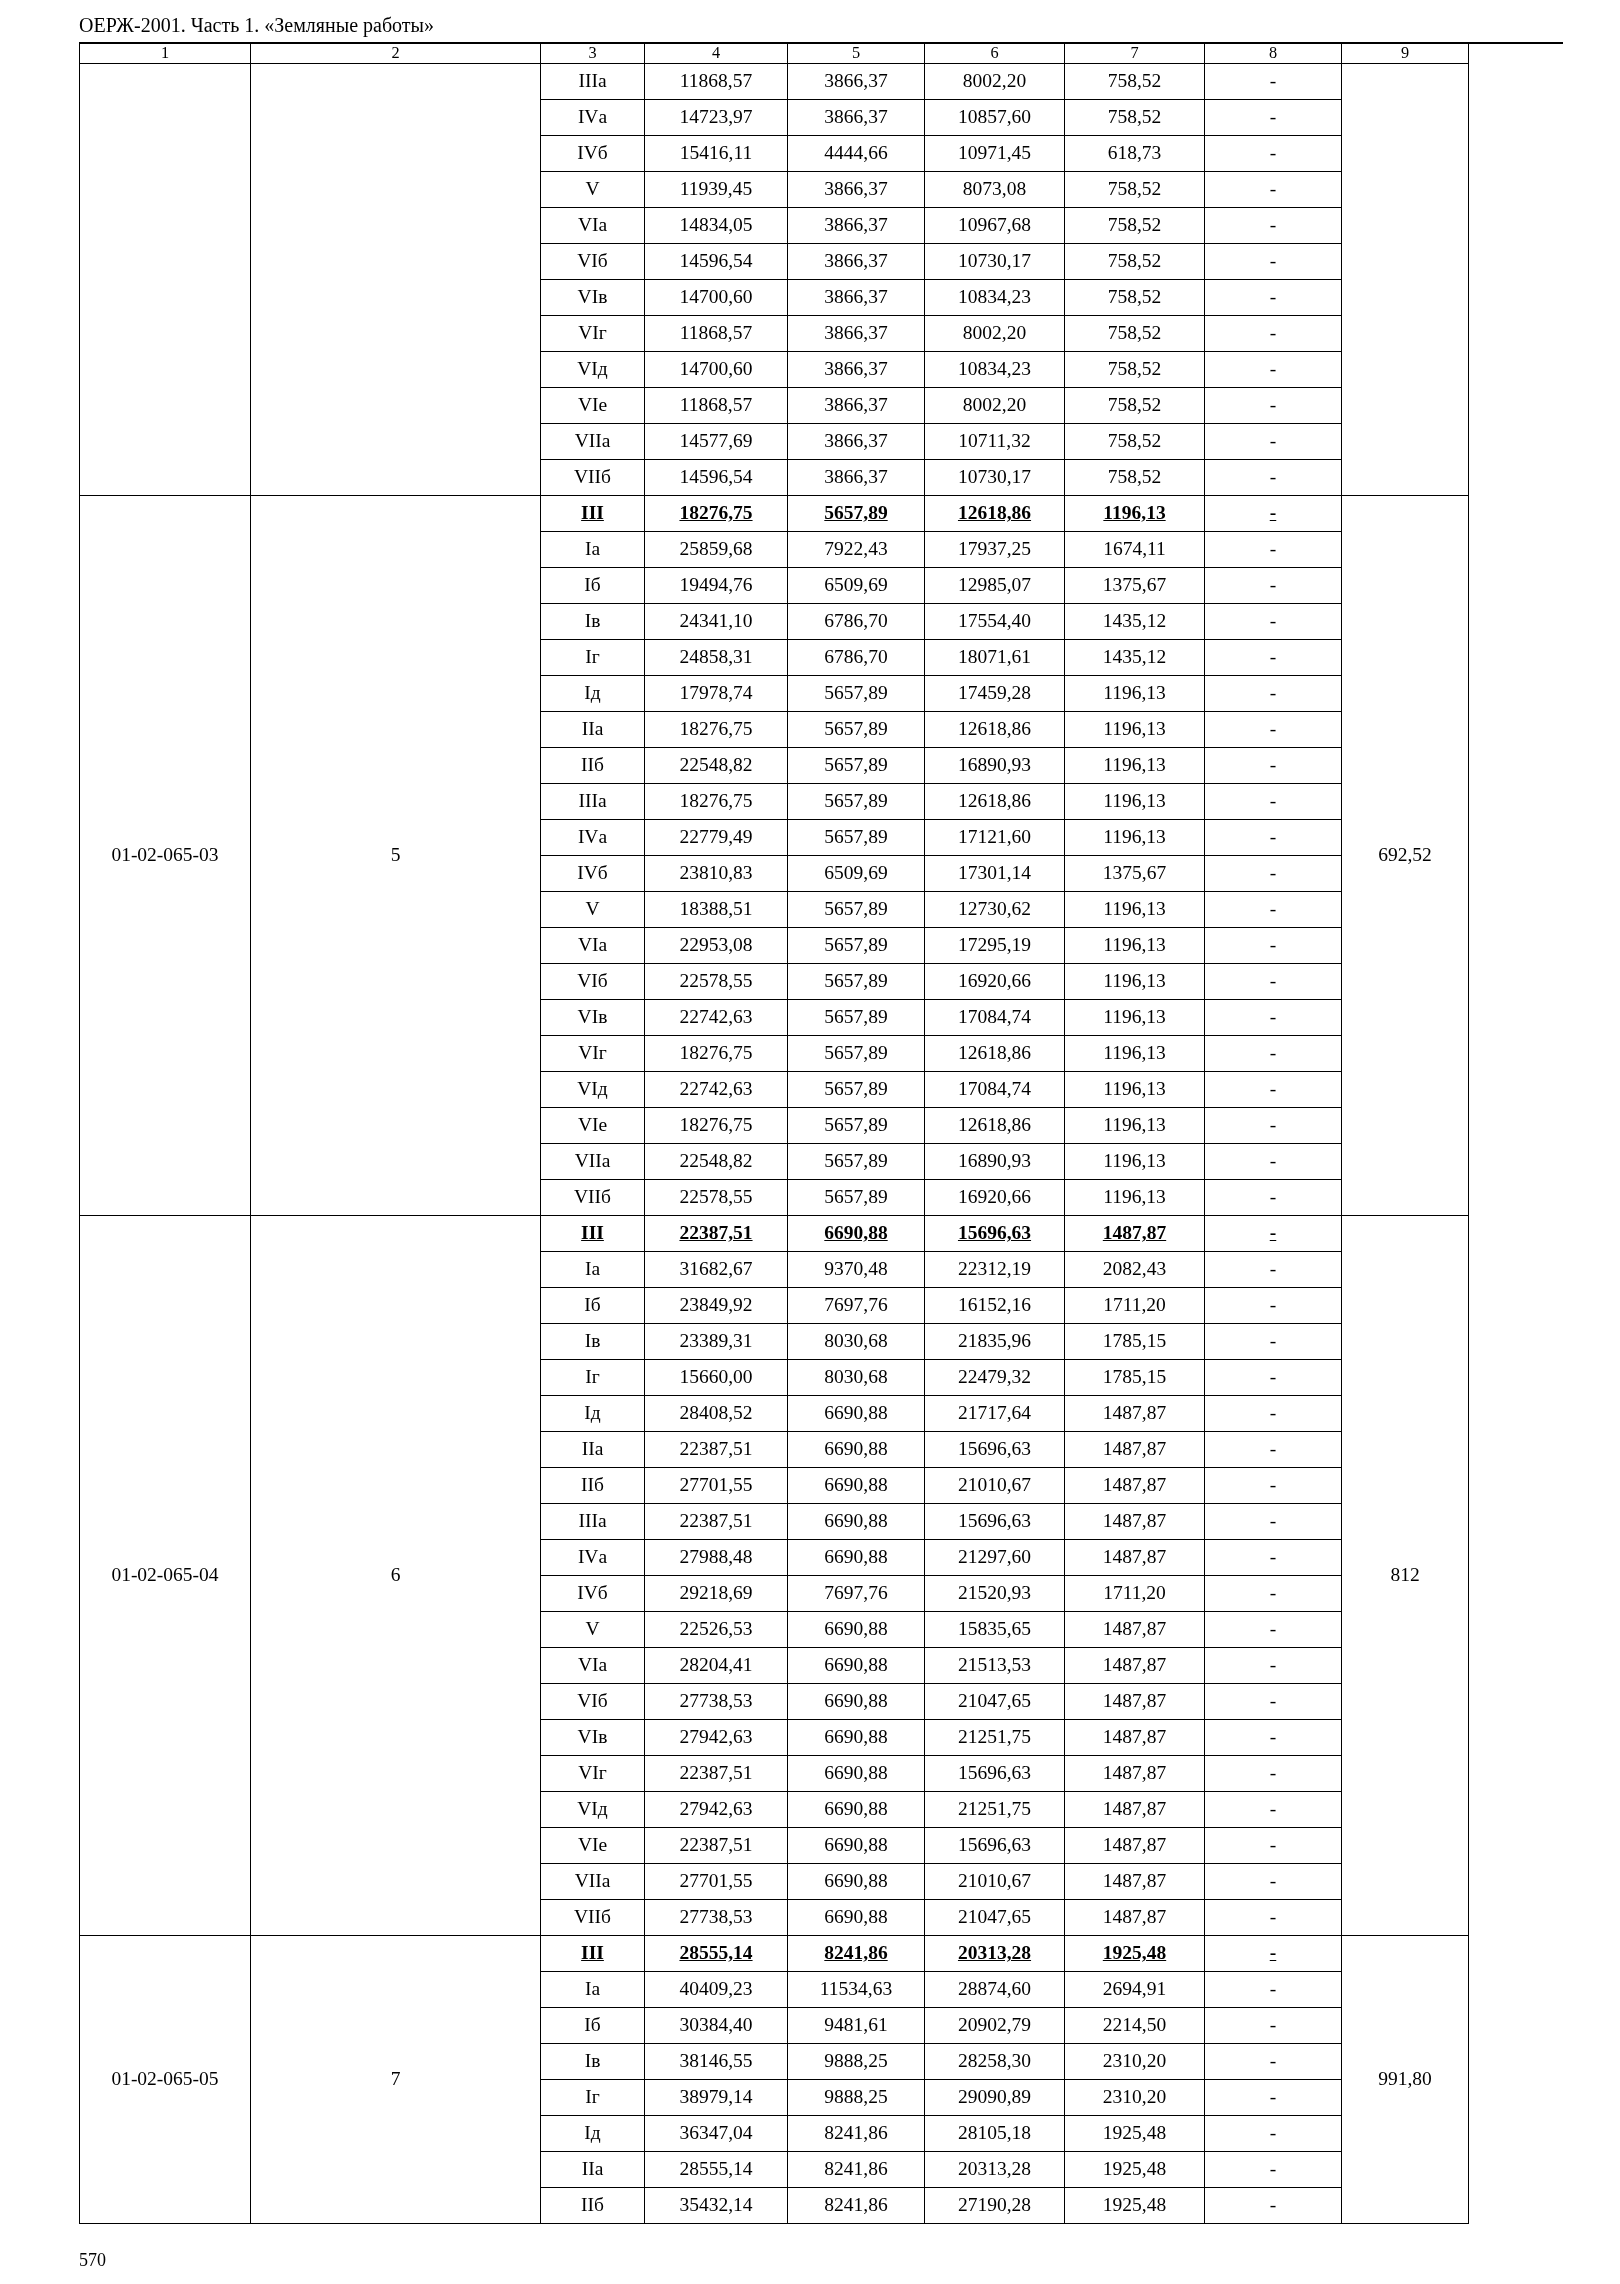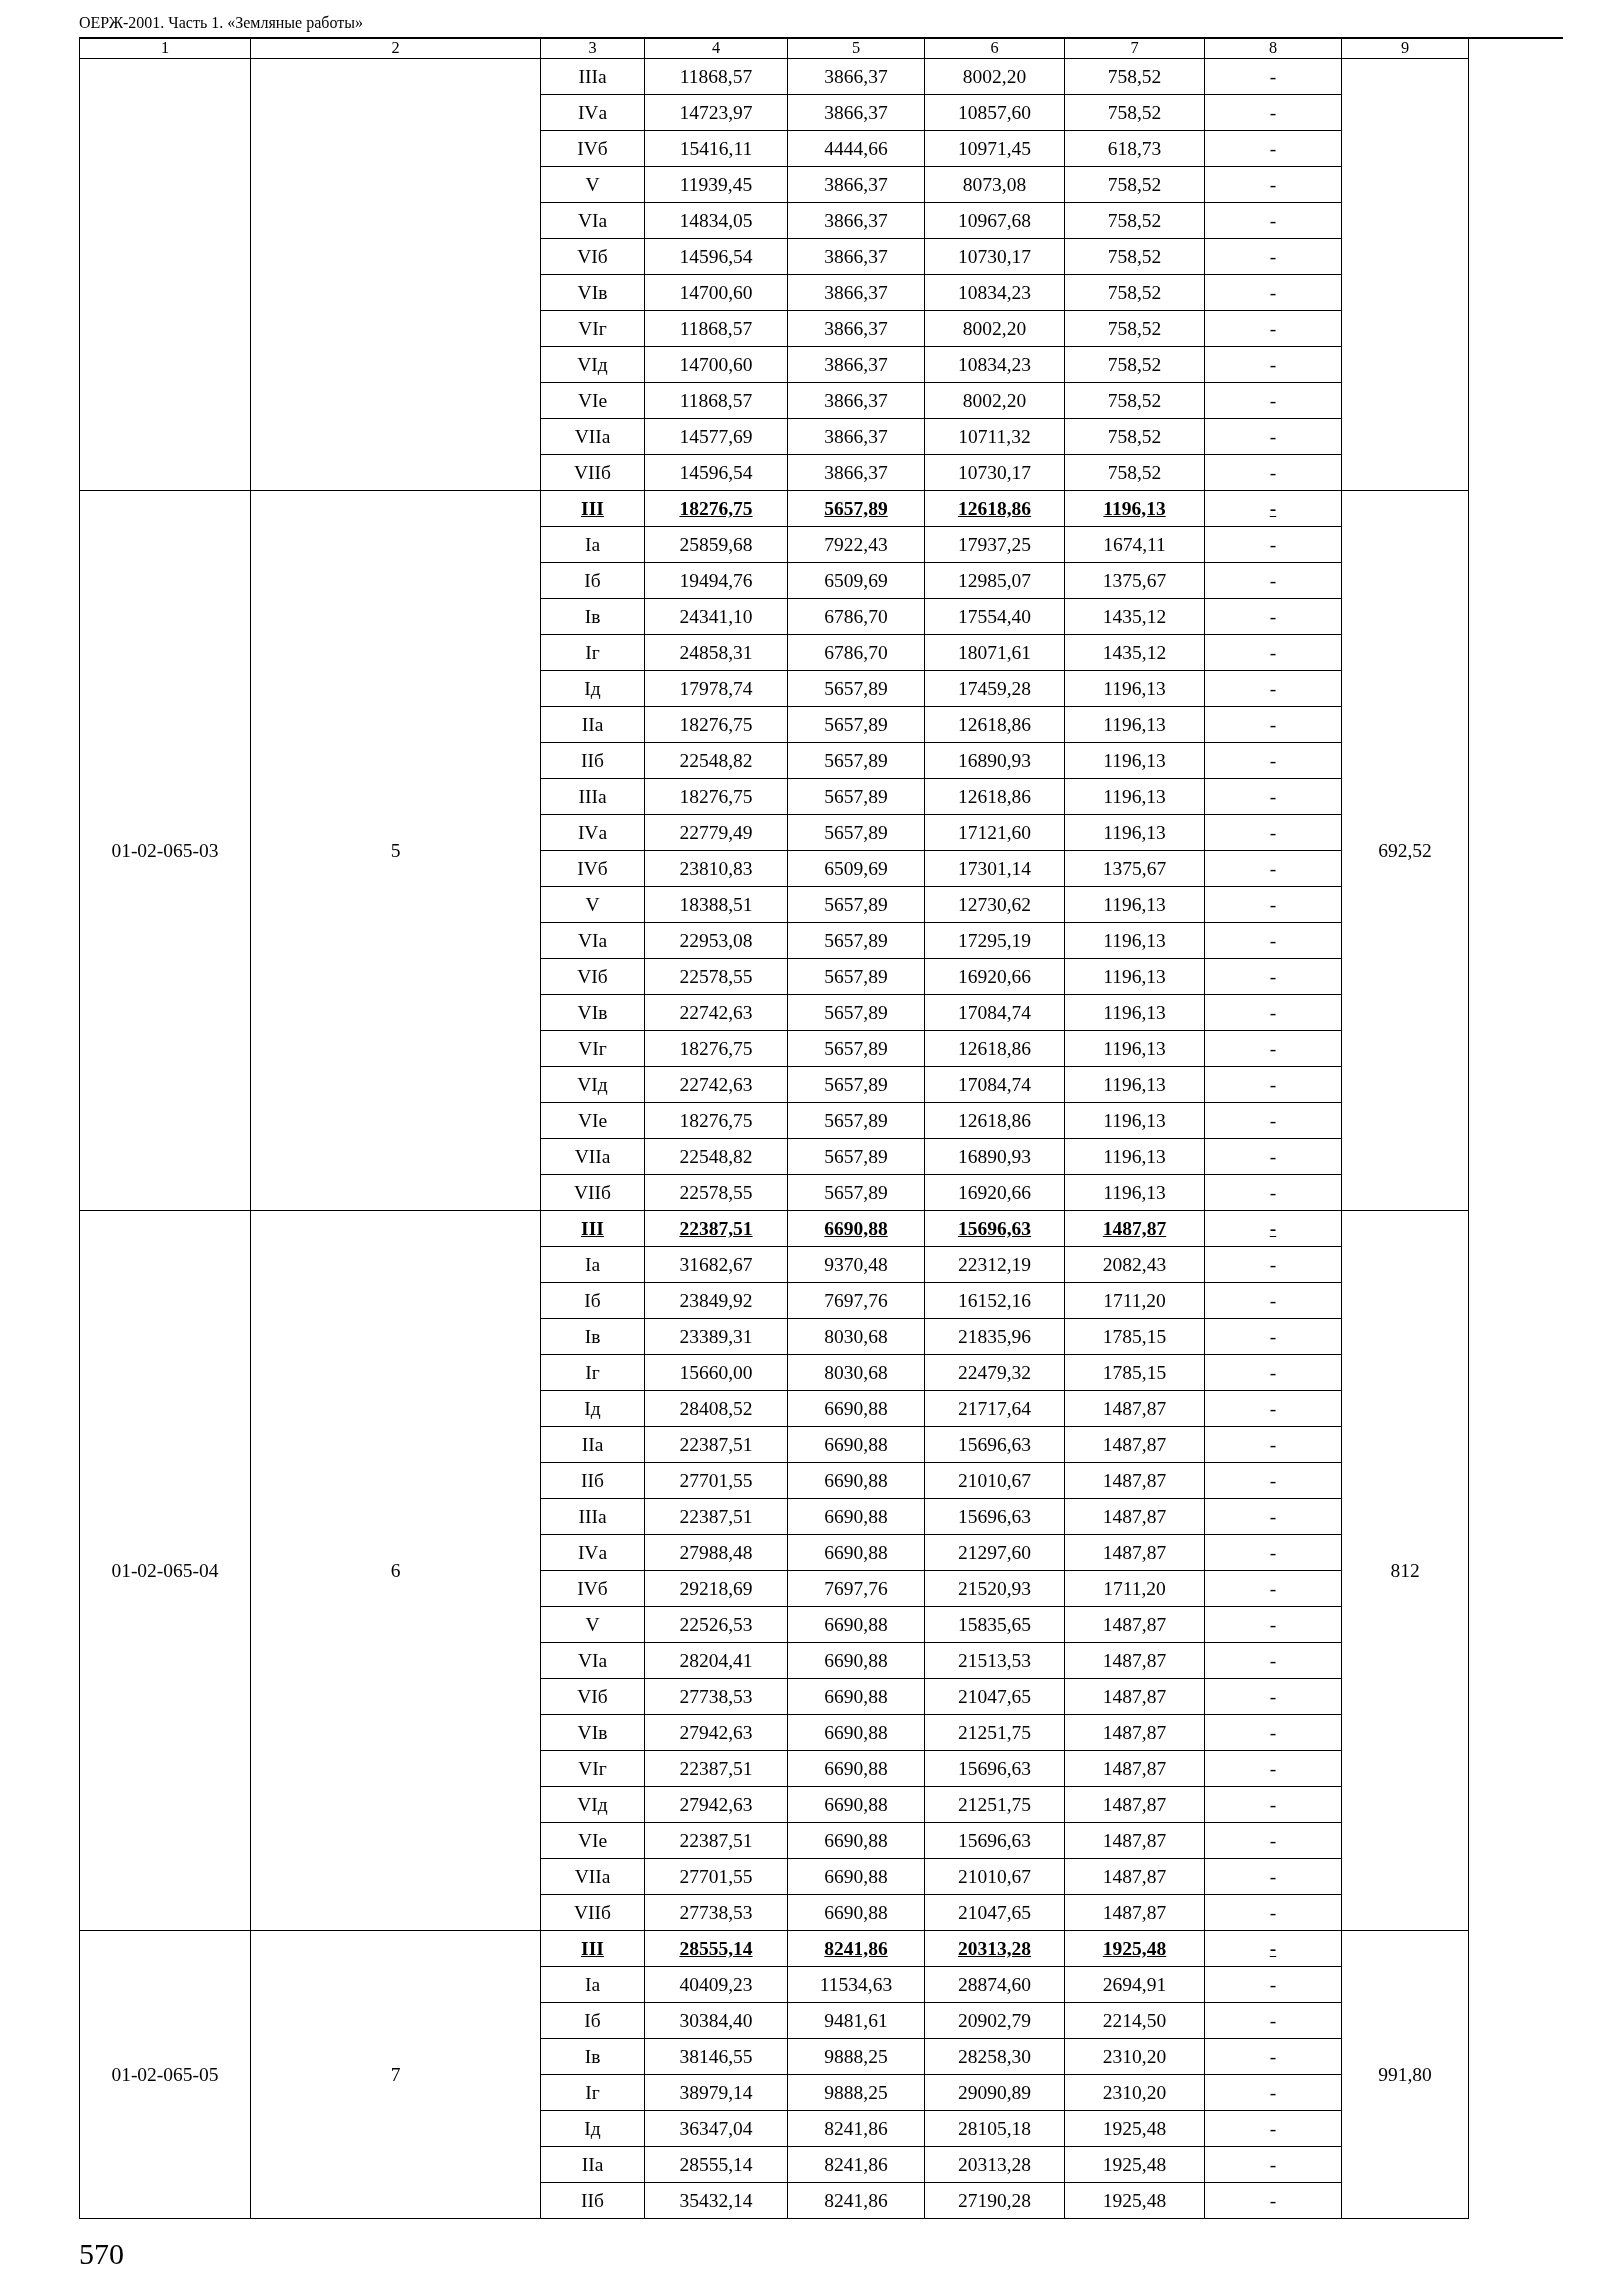--- a/index.html
+++ b/index.html
@@ -11,21 +11,21 @@
     color: #000;
   }
   .page {
     position: relative;
     width: 1620px;
     height: 2284px;
     background: #fff;
     padding: 14.3px 57px 0 79px;
   }
   .doc-header {
-    font-size: 16px;
+    font-size: 20px;
     line-height: 1.15;
     padding-bottom: 4.6px;
     border-bottom: 2px solid #000;
   }
   .rates-table {
     border-collapse: collapse;
     table-layout: fixed;
     width: 1388px;
     margin-top: -2px;
   }
@@ -72,21 +72,21 @@
     vertical-align: top;
     padding-top: 6.5px;
     font-weight: normal;
   }
   .bold { font-weight: bold; text-decoration: underline; }
 
   .page-footer {
     position: absolute;
     left: 79px;
     bottom: 13px;
-    font-size: 30px;
+    font-size: 18px;
   }
 </style>
 </head>
 <body>
 
 <div class="page">
 
   <div class="doc-header">
     <span>ОЕРЖ-2001. Часть 1. «Земляные работы»</span>
   </div>

